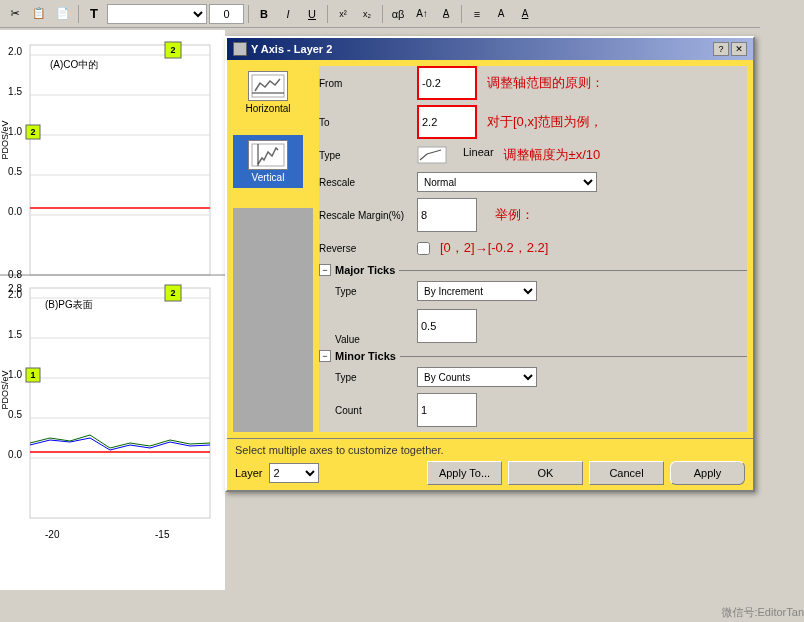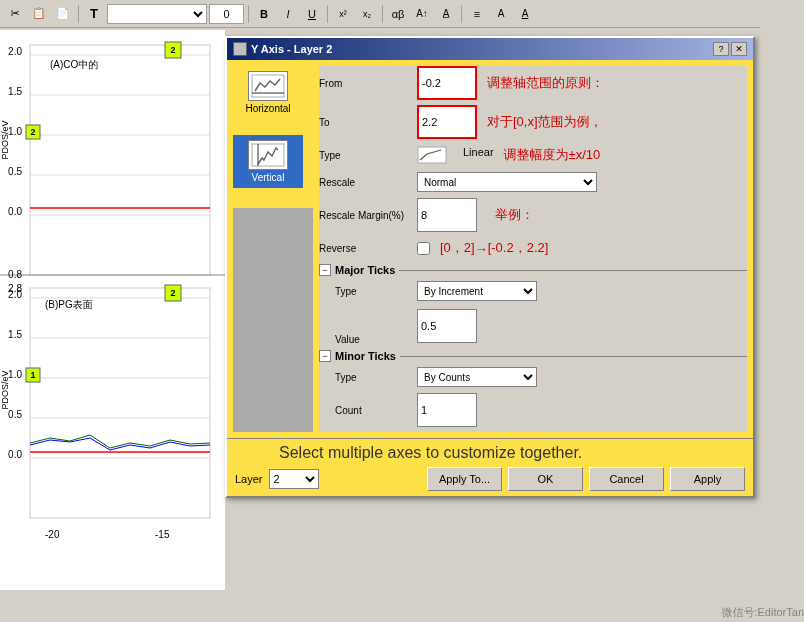--- a/index.html
+++ b/index.html
@@ -268,24 +268,23 @@
       height: 13px;
     }
 
     
     .dialog-bottom {
       border-top: 1px solid #808080;
       padding: 5px 8px;
     }
 
     .status-row {
-      font-size: 16px;
+      font-size: 11px;
       margin-bottom: 5px;
       color: #333;
-      margin-left: 44px;
     }
 
     .bottom-controls {
       display: flex;
       align-items: center;
       gap: 6px;
     }
 
     .layer-label {
       font-size: 11px;
@@ -306,20 +305,21 @@
       background: #d4d0c8;
       border: 1px solid #808080;
       border-top-color: #ffffff;
       border-left-color: #ffffff;
       cursor: pointer;
       padding: 0 10px;
     }
 
     .dialog-button.apply-btn {
       background: #d4d0c8;
+      border-radius: 6px;
     }
 
     
     .watermark {
       position: absolute;
       bottom: 2px;
       right: 0px;
       font-size: 11px;
       color: rgba(100,100,100,0.7);
       pointer-events: none;

